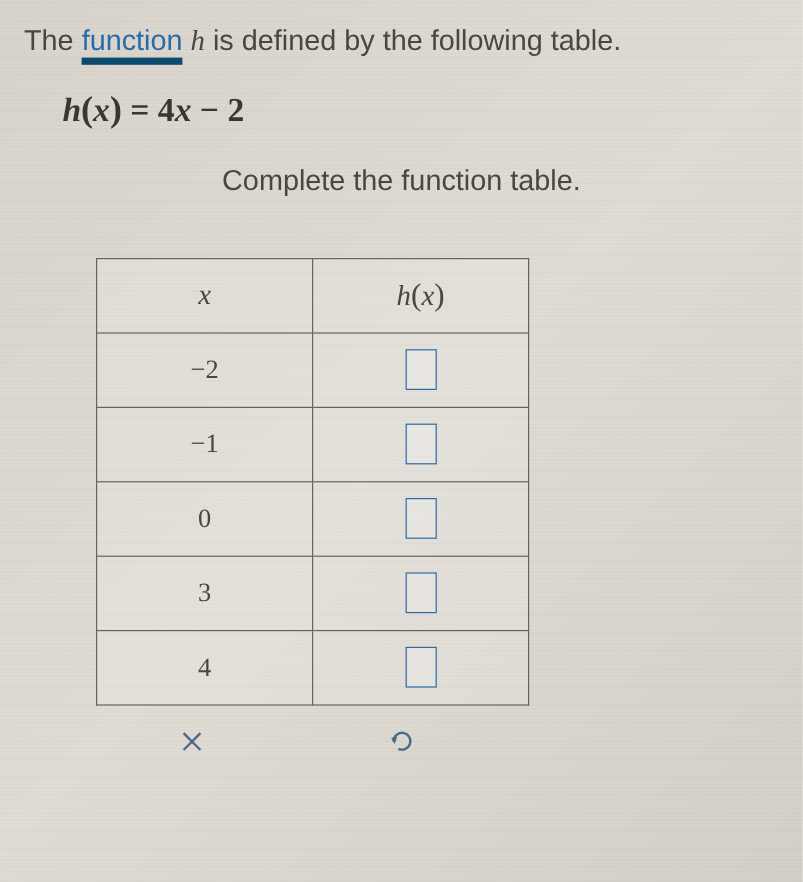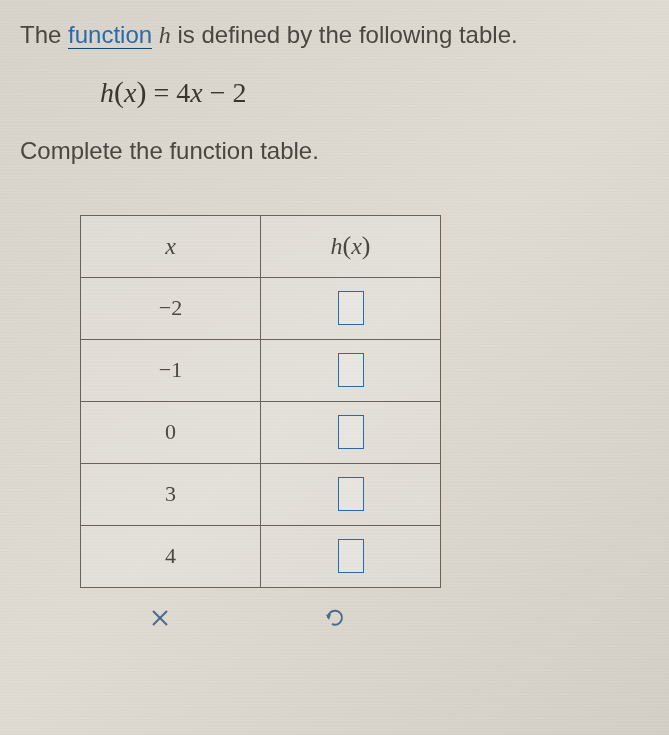--- a/index.html
+++ b/index.html
@@ -25,46 +25,48 @@
       pointer-events: none;
     }
     .intro-text {
       font-size: 24px;
       line-height: 1.4;
       margin-bottom: 22px;
       position: relative;
     }
     .link-word {
       color: #2a6aa8;
-      border-bottom: 1px solid #0c4a6e;
+      border-bottom: 6px solid #0c4a6e;
     }
     .italic-var {
       font-style: italic;
       font-family: 'Times New Roman', serif;
     }
     .equation {
       font-family: 'Times New Roman', serif;
       font-style: italic;
       font-size: 28px;
-      margin-left: 80px;
+      margin-left: 32px;
       margin-bottom: 28px;
       color: #3a3630;
       position: relative;
+      font-weight: bold;
     }
     .equation .paren {
       font-style: normal;
       font-size: 30px;
     }
     .equation .num {
       font-style: normal;
     }
     .instruction {
       font-size: 24px;
       margin-bottom: 50px;
       position: relative;
+      text-align: center;
     }
     .table-wrap {
       margin-left: 60px;
       position: relative;
     }
     table {
       border-collapse: collapse;
       background: rgba(255,255,255,0.15);
     }
     td {

